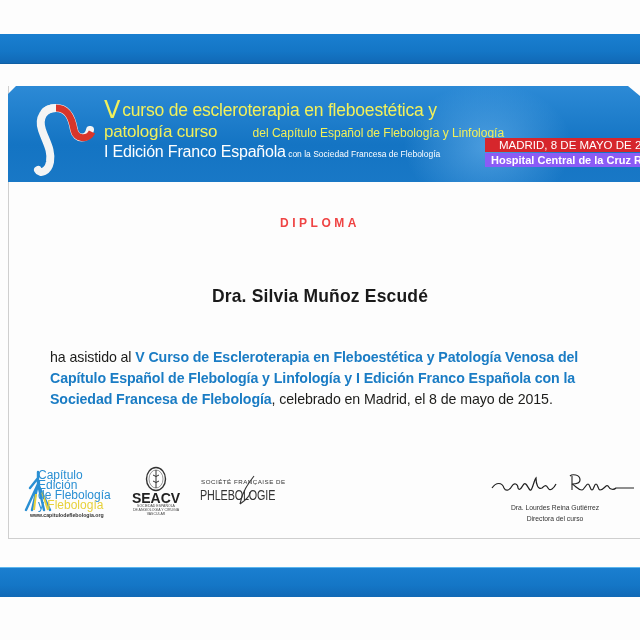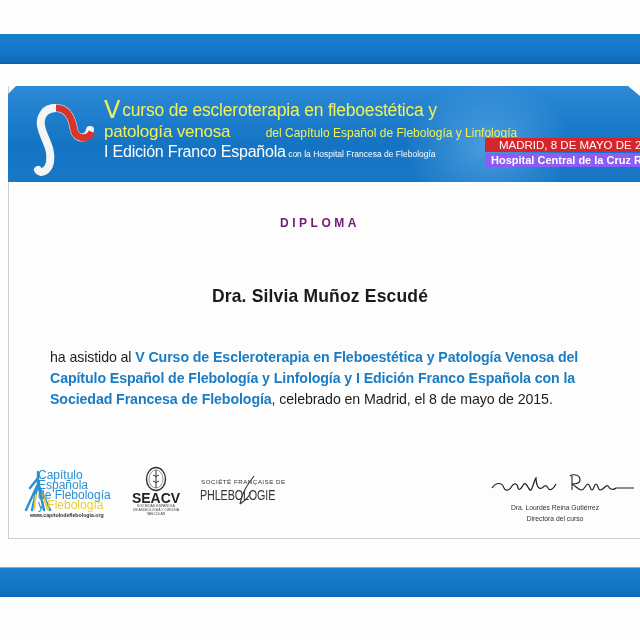--- a/index.html
+++ b/index.html
@@ -21,21 +21,21 @@
   .banner-title { position: absolute; left: 96px; top: 14px; color: #f2f05a; font-size: 17.5px; line-height: 20px; white-space: nowrap; letter-spacing: -0.2px; }
   .banner-title .big-v { font-size: 24px; font-family: "DejaVu Sans", sans-serif; font-weight: normal; vertical-align: -2px; margin-right: 2px; }
   .banner-line2 { position: absolute; left: 96px; top: 36px; color: #f2f05a; font-size: 17px; line-height: 20px; white-space: nowrap; letter-spacing: -0.2px; }
   .banner-line2 .small { font-size: 12px; color: #f2f05a; letter-spacing: 0; padding-left: 32px; }
   .banner-line3 { position: absolute; left: 96px; top: 56px; color: #ffffff; font-size: 16px; line-height: 20px; white-space: nowrap; letter-spacing: -0.2px; }
   .banner-line3 .small { font-size: 8.5px; letter-spacing: 0; }
 
   .badge-date { position: absolute; left: 485px; top: 138px; width: 155px; height: 14px; background: #d6262c; color: #ffffff; font-size: 11.5px; line-height: 14px; padding-left: 14px; white-space: nowrap; overflow: hidden; }
   .badge-venue { position: absolute; left: 485px; top: 153px; width: 155px; height: 14px; background: #8b5cf6; color: #ffffff; font-size: 11px; font-weight: bold; line-height: 14px; padding-left: 6px; white-space: nowrap; overflow: hidden; }
 
-  .diploma-label { position: absolute; left: 0; width: 640px; top: 216px; text-align: center; color: #701a75; font-size: 12px; font-weight: bold; letter-spacing: 3.5px; }
+  .diploma-label { position: absolute; left: 0; width: 640px; top: 216px; text-align: center; color: #ef4444; font-size: 12px; font-weight: bold; letter-spacing: 3.5px; }
   .recipient { position: absolute; left: 0; width: 640px; top: 285px; text-align: center; color: #1a1a1a; font-size: 19px; font-weight: bold; letter-spacing: 0.2px; font-family: "Liberation Sans", sans-serif; transform: scaleX(0.92); }
 
   .body-text { position: absolute; left: 50px; width: 560px; top: 347px; text-align: left; font-size: 14.2px; line-height: 21px; color: #1d1d1b; letter-spacing: -0.1px; }
   .body-text .hl { color: #1a7cc4; font-weight: bold; }
 
   .logo-cap { position: absolute; left: 18px; top: 470px; width: 105px; height: 50px; }
   .cap-icon { position: absolute; left: 0; top: 0; width: 40px; height: 44px; }
   .cap-t { position: absolute; left: 20px; color: #2a8fd3; font-size: 12px; line-height: 11px; white-space: nowrap; }
   .cap-t.y { color: #e7d13a; }
   .cap-t.y .ink { color: #2a8fd3; }
@@ -65,44 +65,44 @@
 <div class="banner">
   <svg class="logo-s" viewBox="0 0 66 82">
     <path d="M60 30 C58 40 46 40 44 30 C42 18 38 8 26 8 C14 8 8 18 12 30 C16 42 22 50 20 62 C18 72 10 74 8 70" fill="none" stroke="#f4f4f4" stroke-width="8" stroke-linecap="round"></path>
     <path d="M26 8 C38 8 42 18 44 30 C46 40 58 40 62 32" fill="none" stroke="#d8352a" stroke-width="7" stroke-linecap="butt"></path>
     <path d="M26 8 C20 8 16 10 14 13" fill="none" stroke="#f4f4f4" stroke-width="8"></path>
   </svg>
   <div class="banner-title">
     <span class="big-v">V</span><span>curso de escleroterapia en fleboestética y</span>
   </div>
   <div class="banner-line2">
-    <span>patología venosa</span><span class="small"> del Capítulo Español de Flebología y Linfología</span>
+    <span>patología curso</span><span class="small"> del Capítulo Español de Flebología y Linfología</span>
   </div>
   <div class="banner-line3">
-    <span>I Edición Franco Española</span><span class="small"> con la Hospital Francesa de Flebología</span>
+    <span>I Edición Franco Española</span><span class="small"> con la Sociedad Francesa de Flebología</span>
   </div>
 </div>
 
 <div class="badge-date">MADRID, 8 DE MAYO DE 20</div>
 <div class="badge-venue">Hospital Central de la Cruz R</div>
 
 <div class="diploma-label">DIPLOMA</div>
 <div class="recipient">Dra. Silvia Muñoz Escudé</div>
 
 <div class="body-text">
   <span>ha asistido al </span><span class="hl">V Curso de Escleroterapia en Fleboestética y Patología Venosa del Capítulo Español de Flebología y Linfología y I Edición Franco Española con la Sociedad Francesa de Flebología</span><span>, celebrado en Madrid, el 8 de mayo de 2015.</span>
 </div>
 
 <div class="logo-cap">
   <svg class="cap-icon" viewBox="0 0 40 44">
     <path d="M20 2 L20 14 M20 14 L8 40 M20 14 L14 40 M20 14 L26 40 M20 14 L32 40 M20 8 L12 18" stroke="#2a8fd3" stroke-width="2.4" fill="none" stroke-linecap="round"></path>
     <path d="M24 22 L30 40 M18 24 L16 40" stroke="#e7d13a" stroke-width="2" fill="none"></path>
   </svg>
   <div class="cap-t" style="top:0px">Capítulo</div>
-  <div class="cap-t" style="top:10px">Española</div>
+  <div class="cap-t" style="top:10px">Edición</div>
   <div class="cap-t" style="top:20px">de Flebología</div>
   <div class="cap-t y" style="top:30px"><span class="ink">y </span><span>Flebología</span></div>
   <div class="cap-url">www.capitulodeflebologia.org</div>
 </div>
 
 <div class="logo-seacv">
   <svg class="seacv-emblem" viewBox="0 0 22 26">
     <ellipse cx="11" cy="13" rx="9.5" ry="11.5" fill="none" stroke="#333" stroke-width="1.4"></ellipse>
     <ellipse cx="11" cy="13" rx="7" ry="9" fill="none" stroke="#555" stroke-width="0.6"></ellipse>
     <path d="M11 4 L11 22 M8 9 Q11 12 14 9 M8 15 Q11 18 14 15" stroke="#333" stroke-width="1" fill="none"></path>

